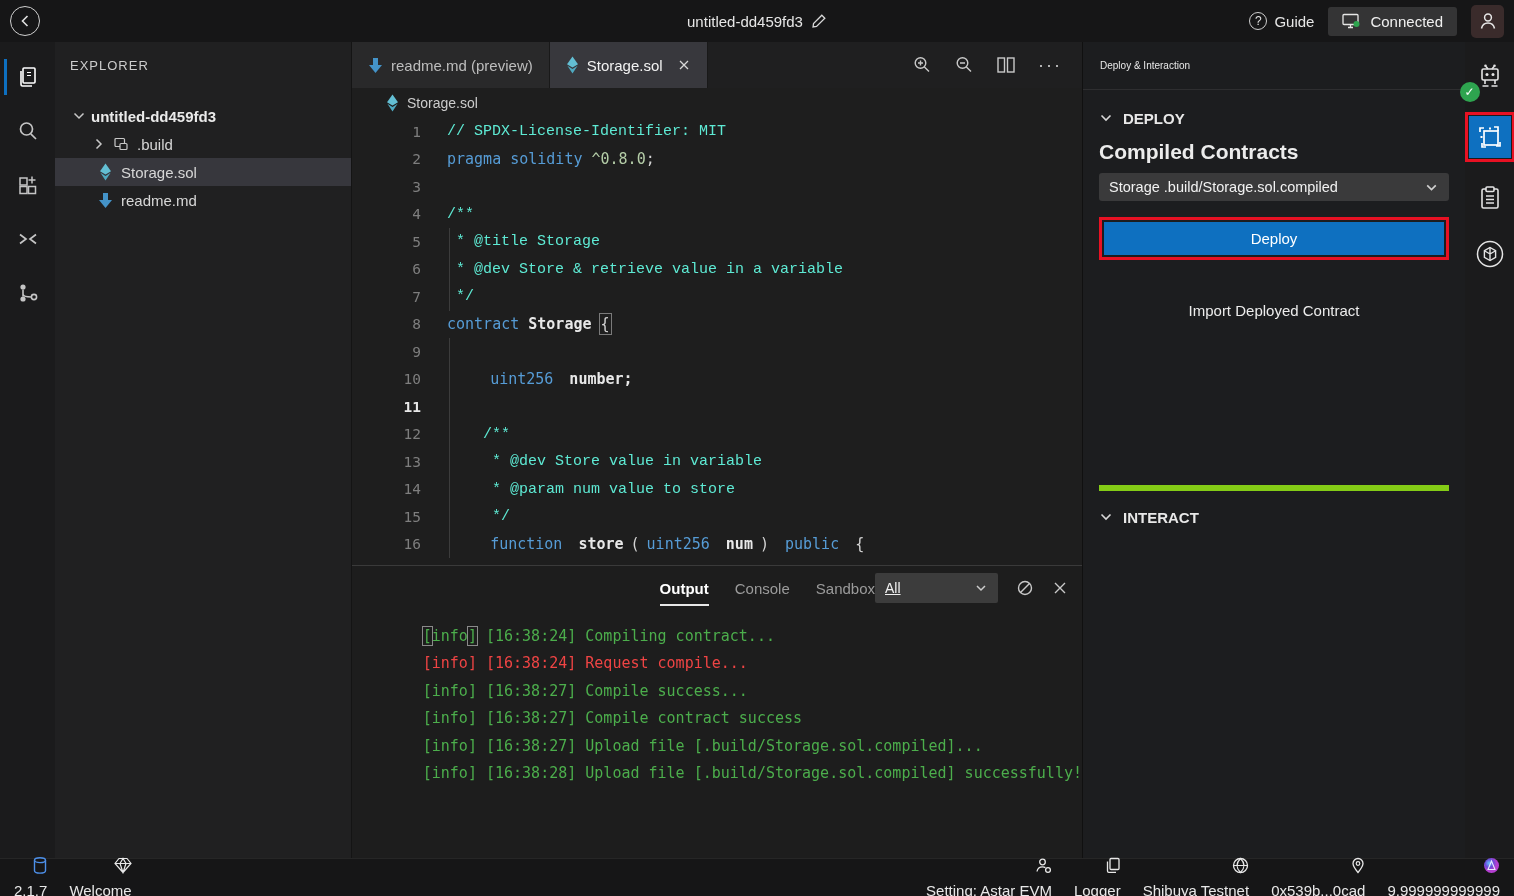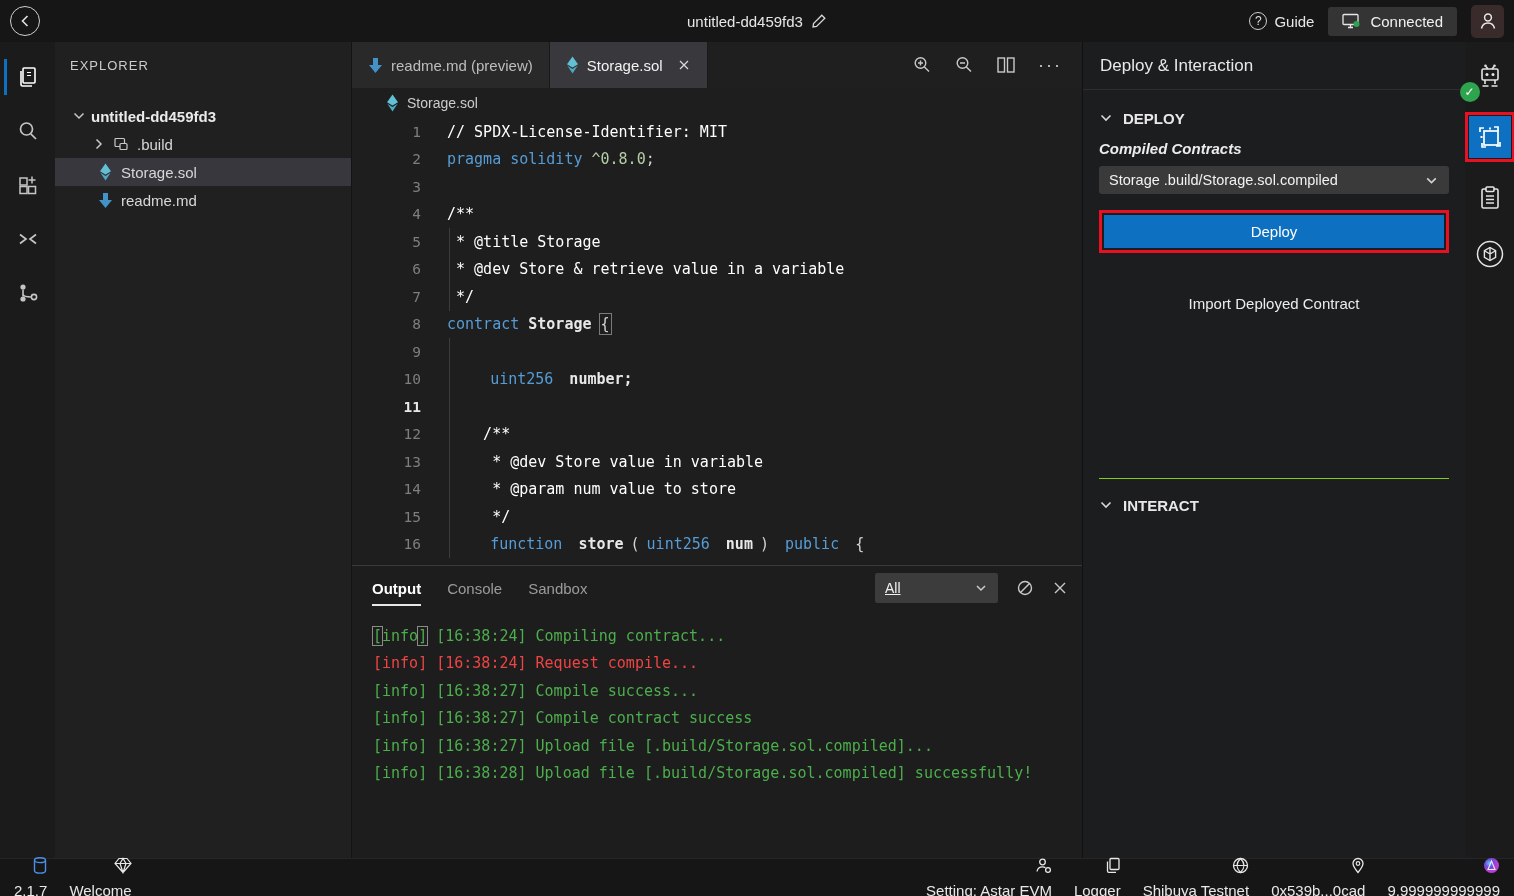--- a/index.html
+++ b/index.html
@@ -56,56 +56,56 @@
 
   .breadcrumb { height:30px; display:flex; align-items:center; gap:8px; padding-left:34px;
     font-size:14px; color:#cccccc; flex:0 0 30px; }
 
   .code { flex:0 0 447px; font-family:"DejaVu Sans Mono", monospace; font-size:15px; overflow:hidden; }
   .cline { height:27.5px; display:flex; align-items:center; }
   .gutter { width:85px; flex:0 0 85px; text-align:right; padding-right:16px; color:#7e7e7e; font-size:14.5px; }
   .cline.activeln .gutter { color:#e8e8e8; font-weight:bold; }
   .ctext { position:relative; white-space:pre; flex:1; padding-left:10px; height:100%; display:flex; align-items:center; }
   .ctext.guide::before { content:""; position:absolute; left:12px; top:0; bottom:0; width:1px; background:#3c3c3c; }
-  .tk-cm { color:#ffffff; } .tk-kw { color:#569cd6; } .tk-num { color:#b5cea8; }
+  .tk-cm { color:#5eead4;font-family:Liberation Mono, monospace; } .tk-kw { color:#569cd6; } .tk-num { color:#b5cea8; }
   .tk-pl { color:#d4d4d4; } .tk-id { color:#e8e8e8; font-weight:bold; }
   .tk-cur { color:#d4d4d4; outline:1px solid #7a7a7a; outline-offset:1px; }
 
   
-  .output { flex:1 1 auto; border-top:1px solid #3a3a3a; display:flex; flex-direction:column; background:#1d1d1d; }
+  .output { flex:1 1 auto; border-top:1px solid #3a3a3a; display:flex; flex-direction:column; background:#1d1d1d;align-items:flex-end; }
   .out-head { height:44px; display:flex; align-items:center; padding:0 14px 0 20px; flex:0 0 44px; }
   .out-tabs { display:flex; gap:26px; }
   .out-tab { font-size:15px; color:#9b9b9b; position:relative; height:44px; display:flex; align-items:center; cursor:pointer; }
   .out-tab.active { color:#ffffff; font-weight:bold; }
   .out-tab.active::after { content:""; position:absolute; left:0; right:0; bottom:4px; height:2px; background:#e7e7e7; }
   .out-filter { margin-left:auto; width:123px; height:30px; background:#3c3c3c; border-radius:2px;
     display:flex; align-items:center; padding:0 10px; font-size:14px; color:#f0f0f0; cursor:pointer;text-decoration:underline; }
   .out-filter .chev { margin-left:auto; color:#cccccc; }
   .out-ico { margin-left:18px; color:#c9c9c9; cursor:pointer; display:flex; }
   .logs { padding:12px 0 0 21px; font-family:"DejaVu Sans Mono", monospace; font-size:15px; }
   .logline { height:27.5px; display:flex; align-items:center; white-space:pre; }
   .bx { outline:1px solid #8a8a8a; outline-offset:0px; }
 
   
   .deploy-panel { width:383px; flex:0 0 383px; background:#1c1d1f; border-left:1px solid #101010;
     display:flex; flex-direction:column; }
-  .dp-head { height:48px; display:flex; align-items:center; padding-left:17px; font-size:17px;
+  .dp-head { height:48px; display:flex; align-items:center; padding-left:17px; font-size:10px;
     color:#e8e8e8; border-bottom:1px solid #2e2e30; flex:0 0 48px; }
   .dp-body { padding:14px 16px 0 16px; }
   .sect-head { display:flex; align-items:center; gap:10px; font-size:15px; font-weight:bold;
     color:#e8e8e8; height:28px; cursor:pointer; }
-  .cc-label { font-size:15px; font-weight:bold; color:#ececec; margin-top:8px;font-style:italic; }
+  .cc-label { font-size:21px; font-weight:bold; color:#ececec; margin-top:8px; }
   .cc-select { margin-top:9px; height:28px; background:#3a3a3b; border-radius:3px; display:flex;
     align-items:center; padding:0 10px; font-size:14.5px; color:#f2f2f2; cursor:pointer; }
   .cc-select .chev { margin-left:auto; color:#d0d0d0; }
   .deploy-wrap { margin-top:16px; border:3px solid #e81123; padding:2px; }
   .deploy-btn { height:33px; background:#0e70c0; color:#ffffff; font-size:15px; width:100%;
     display:flex; align-items:center; justify-content:center; cursor:pointer; }
   .import-link { margin-top:42px; text-align:center; font-size:15px; color:#ececec; cursor:pointer; }
-  .interact-divider { margin-top:166px; border-top:1px solid #84cc16; padding:12px 0 0 0; }
+  .interact-divider { margin-top:166px; border-top:6px solid #84cc16; padding:12px 0 0 0; }
 
   
   .actbar-r { width:49px; flex:0 0 49px; background:#1b1b1c; display:flex; flex-direction:column;
     align-items:center; padding-top:14px; gap:16px; }
   .ract { position:relative; width:40px; height:40px; display:flex; align-items:center; justify-content:center; color:#e4e4e4; cursor:pointer; }
   .badge { position:absolute; left:-10px; bottom:-6px; width:20px; height:20px; border-radius:50%;
     background:#2ea44f; color:#fff; font-size:12px; display:flex; align-items:center; justify-content:center; }
   .deploy-tile-wrap { border:3px solid #e81123; padding:1px; }
   .deploy-tile { width:42px; height:42px; background:#0e70c0; display:flex; align-items:center; justify-content:center; color:#fff; cursor:pointer; }
 

